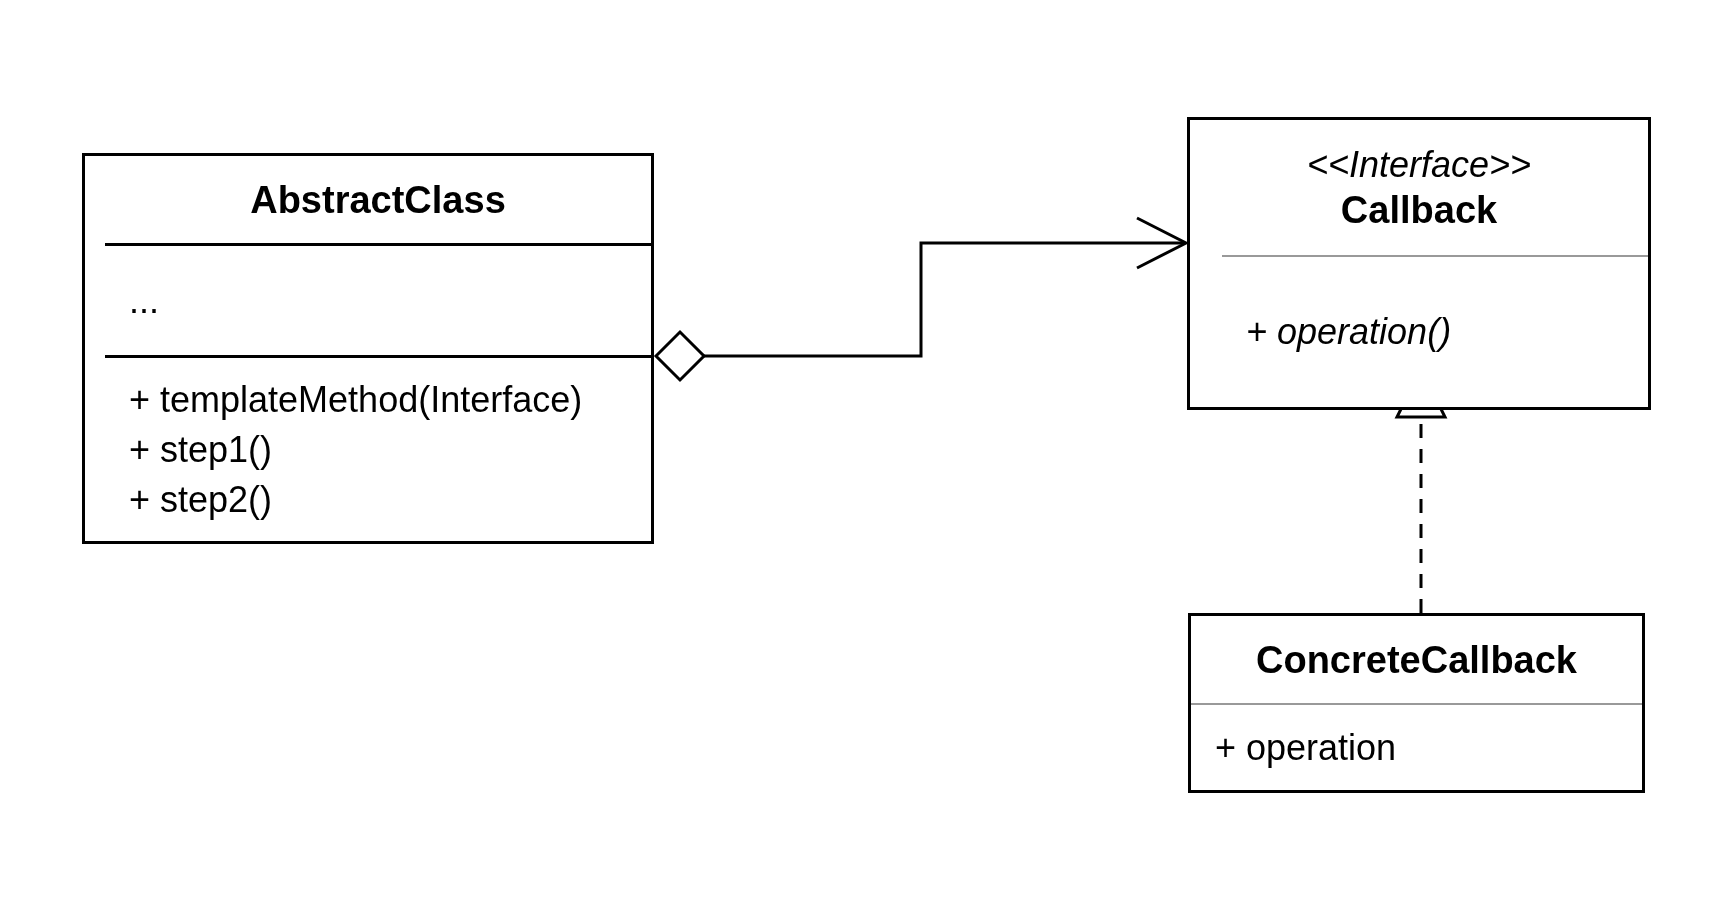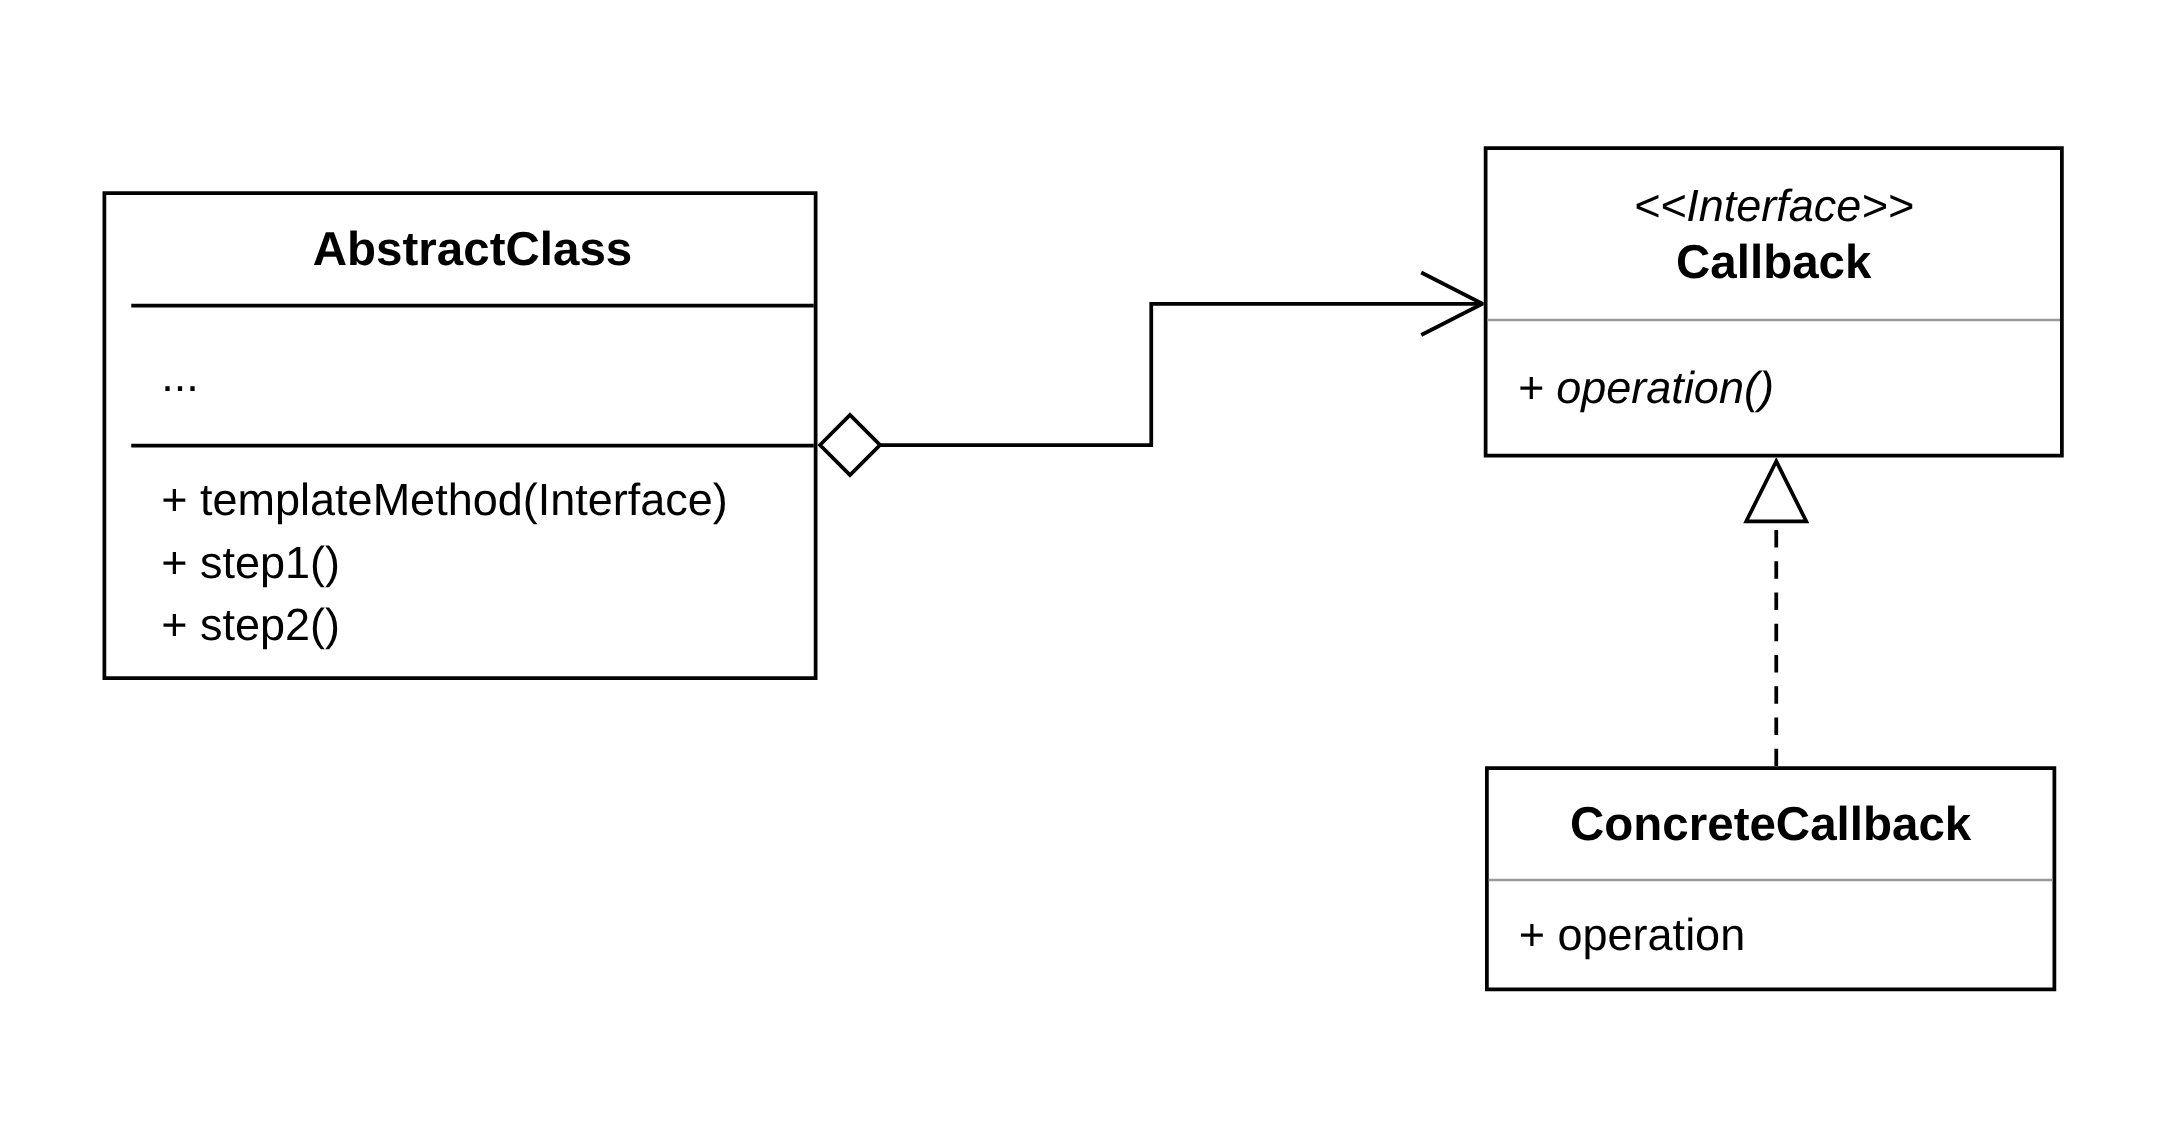--- a/index.html
+++ b/index.html
@@ -65,21 +65,21 @@
     line-height: 44px;
   }
   .body-compartment {
     font-size: 36px;
     line-height: 50px;
     padding-left: 24px;
     padding-right: 8px;
   }
   .sep-black { border-top: 3px solid #000000; }
   .sep-gray  { border-top: 2px solid #999999; }
-  .italic { font-style: italic; }
+  .italic { font-style: italic; margin-left: 32px; }
   .grow { flex: 1 1 auto; }
 </style>
 </head>
 <body>
 
 <div class="canvas">
 
   <svg class="connectors" viewBox="0 0 1730 908">
 
     <g>
@@ -101,21 +101,21 @@
     <div class="compartment body-compartment sep-black" style="height:112px;">
       <div>...</div>
     </div>
     <div class="compartment body-compartment sep-black grow">
       <div>+ templateMethod(Interface)</div>
       <div>+ step1()</div>
       <div>+ step2()</div>
     </div>
   </div>
 
-  <div class="uml-class" style="left:1187px; top:117px; width:464px; height:249px;">
+  <div class="uml-class" style="left:1187px; top:117px; width:464px; height:293px;">
     <div class="compartment title-compartment" style="height:135px;">
       <div class="stereotype">&lt;&lt;Interface&gt;&gt;</div>
       <div class="class-name">Callback</div>
     </div>
     <div class="compartment body-compartment sep-gray grow italic">
       <div>+ operation()</div>
     </div>
   </div>
 
   <div class="uml-class" style="left:1188px; top:613px; width:457px; height:180px;">

